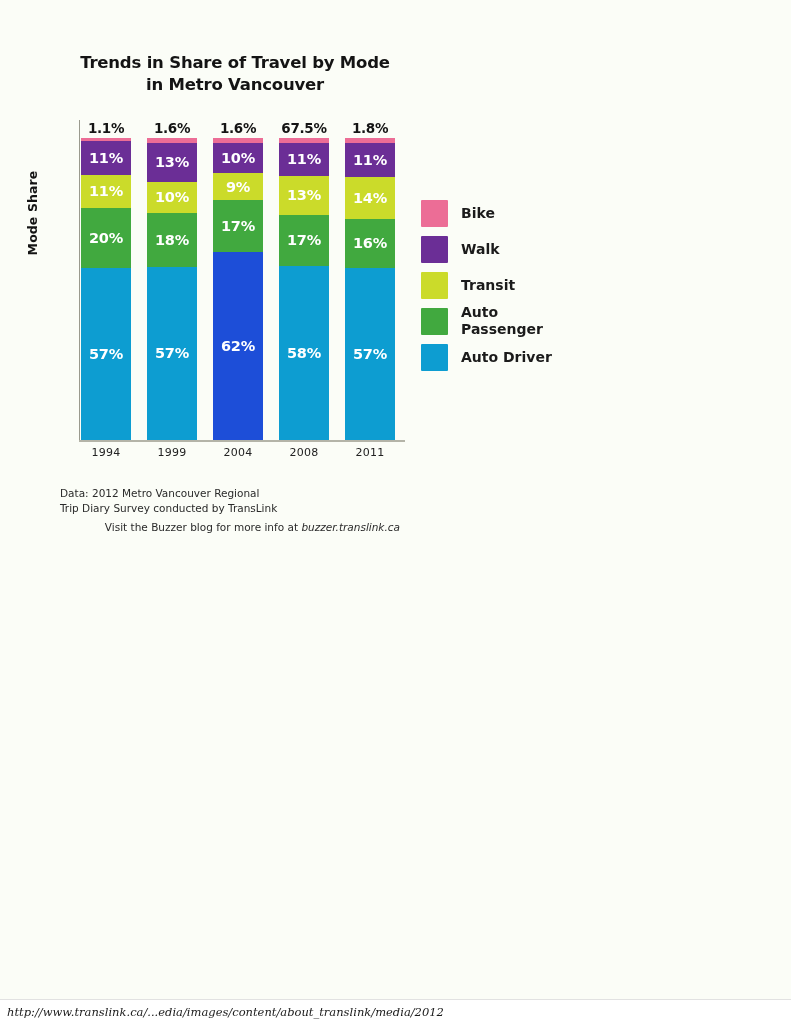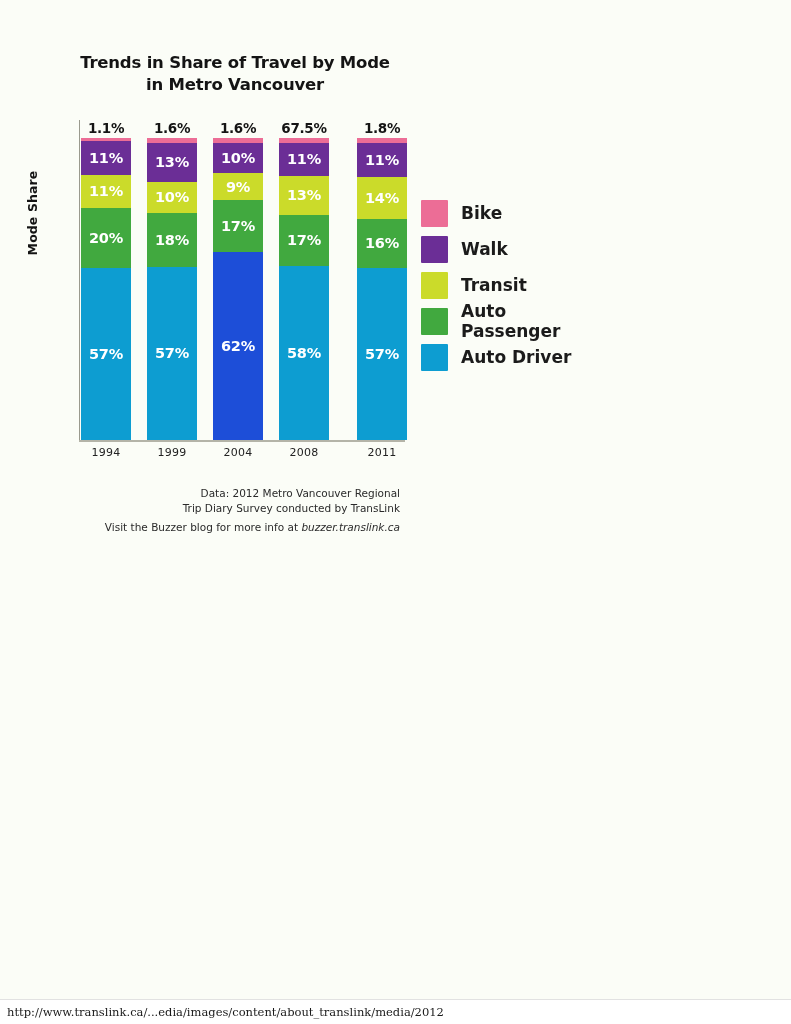--- a/index.html
+++ b/index.html
@@ -139,33 +139,33 @@
     height: 36px;
   }
   .legend-swatch {
     width: 27px;
     height: 27px;
     flex: 0 0 27px;
     border-radius: 1px;
   }
   .legend-text {
     margin-left: 13px;
-    font-size: 17px;
+    font-size: 14px;
     font-weight: bold;
     color: #1b1b1b;
     line-height: 1.18;
     white-space: pre-line;
   }
   
   #source-caption {
     position: absolute;
     left: 60px;
     top: 486px;
     width: 340px;
-    text-align: right;
+    text-align: left;
     font-size: 10.5px;
     color: #2a2a2a;
     line-height: 1.45;
   }
   #blog-caption {
     position: absolute;
     left: 60px;
     top: 521px;
     width: 340px;
     text-align: right;
@@ -184,20 +184,21 @@
     border-top: 1px solid #e2e2e2;
     display: flex;
     align-items: center;
   }
   #status-url {
     font-family: "DejaVu Serif", "Liberation Serif", serif;
     font-size: 11.5px;
     color: #1a1a1a;
     padding-left: 7px;
     white-space: nowrap;
+    font-style: italic;
   }
 </style>
 </head>
 <body>
 
 <div id="page">
 
   <div id="chart-title">
     <span class="line">Trends in Share of Travel by Mode</span>
     <span class="line">in Metro Vancouver</span>
@@ -278,21 +279,21 @@
             </div>
             <div class="seg" style="background: rgb(65, 169, 63); flex: 0.169154 0 0px;">
               <span class="seg-label">17%</span>
             </div>
             <div class="seg" style="background: rgb(13, 157, 209); flex: 0.577114 0 0px;">
               <span class="seg-label">58%</span>
             </div>
           </div>
           <div class="x-tick">2008</div>
         </div>
-        <div class="bar-group" style="left: 278px;">
+        <div class="bar-group" style="left: 266px;">
           <div class="bar-toplabel">1.8%</div>
           <div class="bar-stack">
             <div class="seg bike" style="background: rgb(236, 109, 150); flex: 0.0180361 0 0px;"></div>
             <div class="seg" style="background: rgb(107, 46, 150); flex: 0.11022 0 0px;">
               <span class="seg-label">11%</span>
             </div>
             <div class="seg" style="background: rgb(203, 219, 42); flex: 0.140281 0 0px;">
               <span class="seg-label">14%</span>
             </div>
             <div class="seg" style="background: rgb(65, 169, 63); flex: 0.160321 0 0px;">

